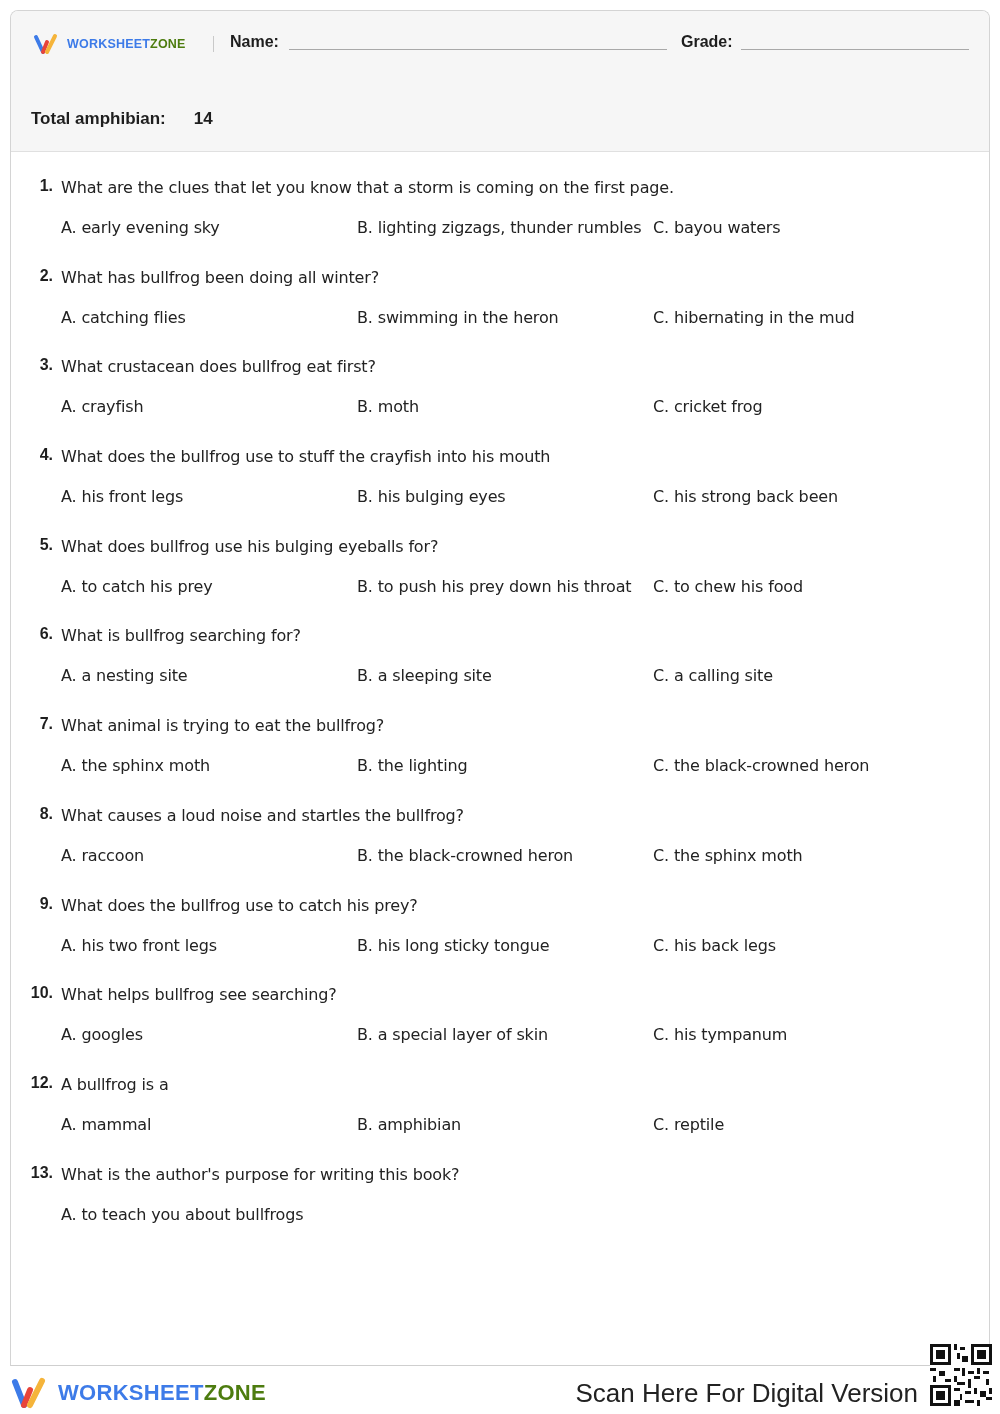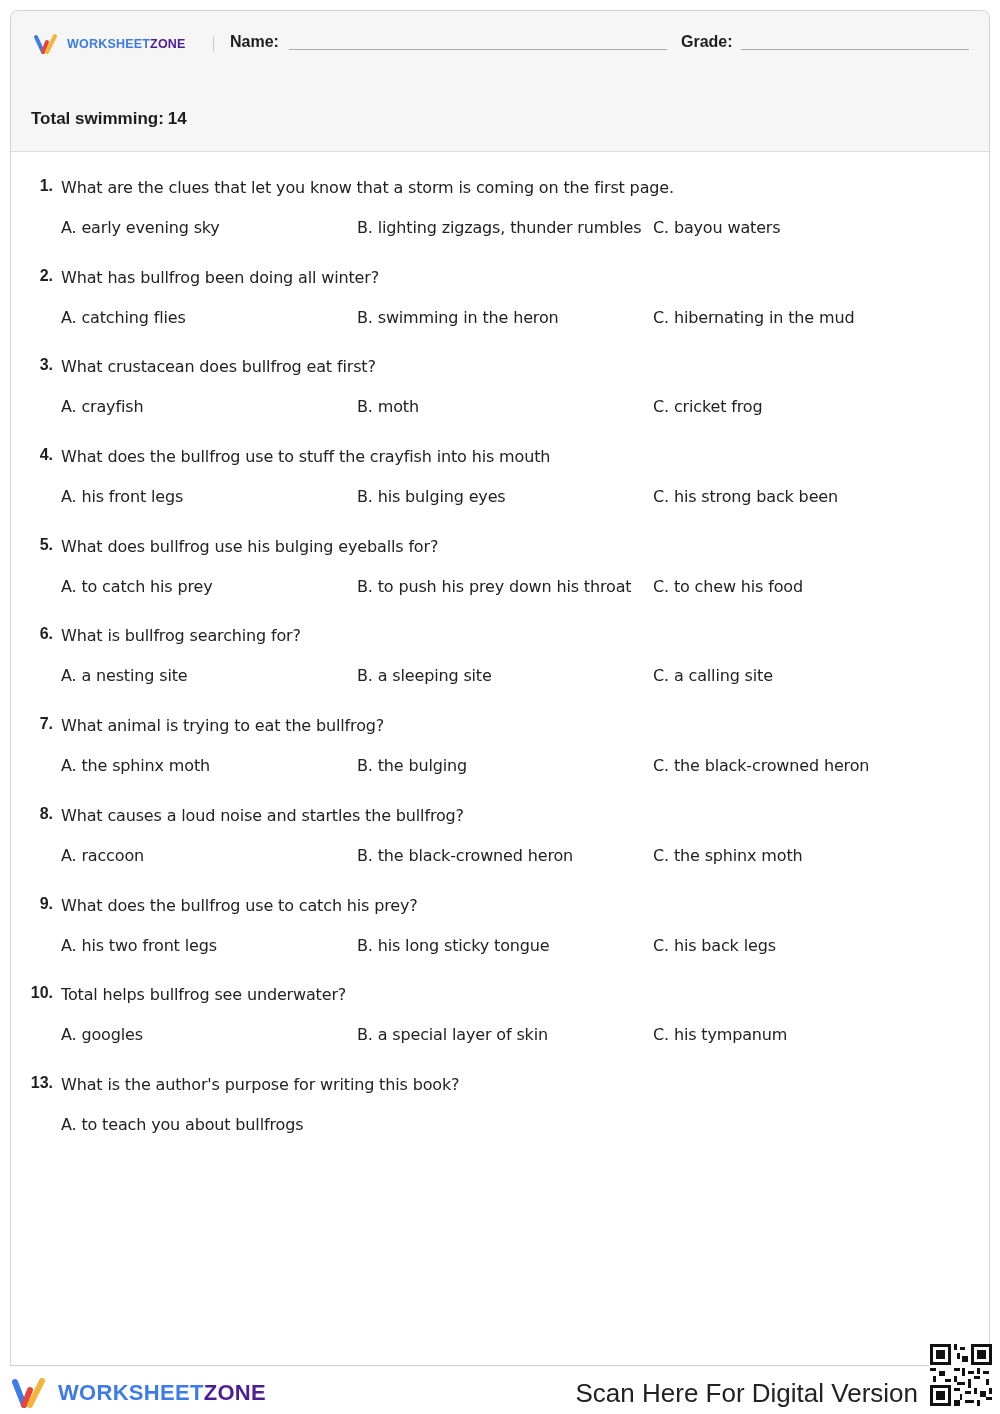--- a/index.html
+++ b/index.html
@@ -12,28 +12,28 @@
     border-radius: 8px 8px 0 0; background: #fff; overflow: hidden;
   }
   .sheet-header {
     position: absolute; left: 0; top: 0; width: 100%; height: 141px;
     background: #f6f6f6; border-bottom: 1px solid #e0e0e0;
   }
   .brand-small { position: absolute; left: 22px; top: 22px; height: 22px; display: flex; align-items: center; }
   .brand-small svg { width: 30px; height: 22px; }
   .brand-small .brand-text { font-family: "Liberation Sans", sans-serif; font-weight: 700; font-size: 12.5px; letter-spacing: 0.2px; margin-left: 4px; }
   .c-blue { color: #3d7be8; }
-  .c-orange { color: #4c1d95; }
+  .c-orange { color: #4d7c0f; }
   .vsep { position: absolute; left: 202px; top: 25px; width: 1px; height: 16px; background: #c9c9c9; }
 
   .field-label { position: absolute; top: 22px; font-size: 16px; font-weight: 700; color: #1e1e1e; font-family: "Liberation Sans", sans-serif; }
   .field-line { position: absolute; top: 38px; height: 1px; background: #a9a9a9; }
 
   .total { position: absolute; left: 20px; top: 98px; font-family: "Liberation Sans", sans-serif; font-size: 17px; font-weight: 700; color: #1e1e1e; }
-  .total .num { margin-left: 4px; }
+  .total .num { margin-left: 28px; }
 
   .questions { position: absolute; left: 0; top: 166px; width: 100%; }
   .q { position: relative; height: 89.7px; }
   .q-num { position: absolute; right: 936px; top: 0; font-family: "Liberation Sans", sans-serif; font-weight: 700; font-size: 16px; color: #1e1e1e; text-align: right; white-space: nowrap; }
   .q-text { position: absolute; left: 50px; top: 1px; font-size: 16px; color: #222; white-space: nowrap; letter-spacing: -0.15px; }
   .opt { position: absolute; top: 41px; font-size: 16px; color: #222; white-space: nowrap; letter-spacing: -0.15px; }
   .opt-a { left: 50px; }
   .opt-b { left: 346px; }
   .opt-c { left: 642px; }
 
@@ -58,21 +58,21 @@
     </div>
     <div class="vsep"></div>
 
     <span class="field-label" style="left:219px;">Name:</span>
     <div class="field-line" style="left:278px; width:378px;"></div>
 
     <span class="field-label" style="left:670px;">Grade:</span>
     <div class="field-line" style="left:730px; width:228px;"></div>
 
     <div class="total">
-      <span>Total swimming:</span><span class="num">14</span>
+      <span>Total amphibian:</span><span class="num">14</span>
     </div>
   </div>
 
   <div class="questions">
     <div class="q">
       <span class="q-num">1.</span>
       <span class="q-text">What are the clues that let you know that a storm is coming on the first page.</span>
       <span class="opt opt-a">A. early evening sky</span>
       <span class="opt opt-b">B. lighting zigzags, thunder rumbles</span>
       <span class="opt opt-c">C. bayou waters</span>
@@ -109,43 +109,50 @@
       <span class="q-num">6.</span>
       <span class="q-text">What is bullfrog searching for?</span>
       <span class="opt opt-a">A. a nesting site</span>
       <span class="opt opt-b">B. a sleeping site</span>
       <span class="opt opt-c">C. a calling site</span>
     </div>
     <div class="q">
       <span class="q-num">7.</span>
       <span class="q-text">What animal is trying to eat the bullfrog?</span>
       <span class="opt opt-a">A. the sphinx moth</span>
-      <span class="opt opt-b">B. the bulging</span>
+      <span class="opt opt-b">B. the lighting</span>
       <span class="opt opt-c">C. the black-crowned heron</span>
     </div>
     <div class="q">
       <span class="q-num">8.</span>
       <span class="q-text">What causes a loud noise and startles the bullfrog?</span>
       <span class="opt opt-a">A. raccoon</span>
       <span class="opt opt-b">B. the black-crowned heron</span>
       <span class="opt opt-c">C. the sphinx moth</span>
     </div>
     <div class="q">
       <span class="q-num">9.</span>
       <span class="q-text">What does the bullfrog use to catch his prey?</span>
       <span class="opt opt-a">A. his two front legs</span>
       <span class="opt opt-b">B. his long sticky tongue</span>
       <span class="opt opt-c">C. his back legs</span>
     </div>
     <div class="q">
       <span class="q-num">10.</span>
-      <span class="q-text">Total helps bullfrog see underwater?</span>
+      <span class="q-text">What helps bullfrog see searching?</span>
       <span class="opt opt-a">A. googles</span>
       <span class="opt opt-b">B. a special layer of skin</span>
       <span class="opt opt-c">C. his tympanum</span>
+    </div>
+    <div class="q">
+      <span class="q-num">12.</span>
+      <span class="q-text">A bullfrog is a</span>
+      <span class="opt opt-a">A. mammal</span>
+      <span class="opt opt-b">B. amphibian</span>
+      <span class="opt opt-c">C. reptile</span>
     </div>
     <div class="q">
       <span class="q-num">13.</span>
       <span class="q-text">What is the author's purpose for writing this book?</span>
       <span class="opt opt-a">A. to teach you about bullfrogs</span>
       <span class="opt opt-b"></span>
       <span class="opt opt-c"></span>
     </div>
   </div>
 </div>

